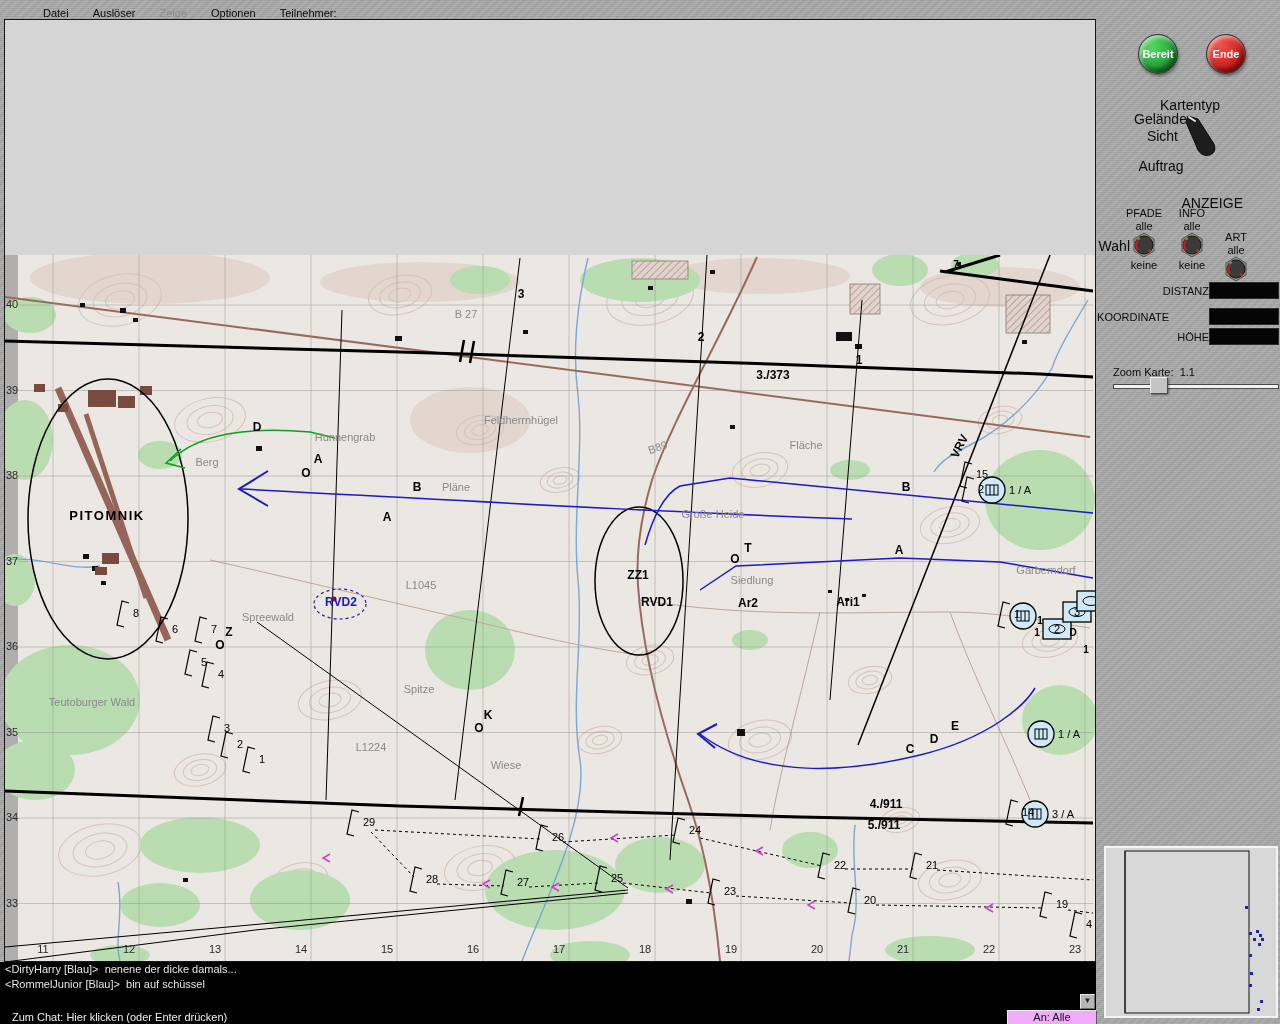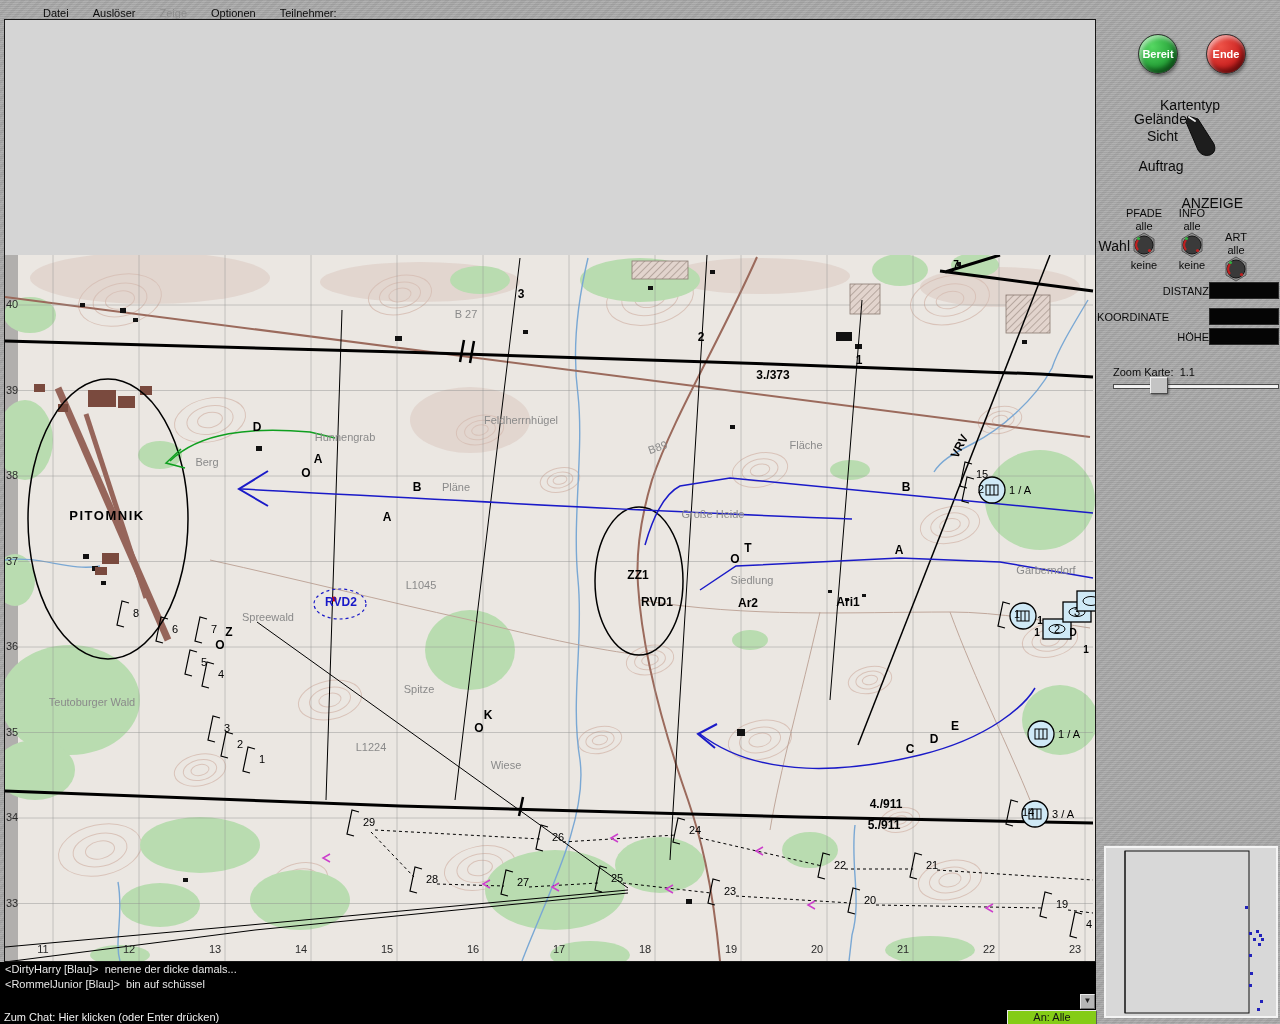--- a/index.html
+++ b/index.html
@@ -21,22 +21,22 @@
   text.tac{fill:#000;font-size:12px;font-weight:bold}
   text.tacsm{fill:#000;font-size:10px;font-weight:bold}
   text.blue{fill:#1818c8;font-size:12px;font-weight:bold}
   text.big{fill:#000;font-size:13px;font-weight:bold;letter-spacing:1.5px}
   text.grid{fill:#2a2a2a;font-size:11px}
   text.pos{fill:#000;font-size:11px}
   text.ulab{fill:#000;font-size:11px}
   #chat{position:absolute;left:0;top:962px;width:1096px;height:48px;background:#000}
   .chat-line{color:#e6e6e6;font-size:11px;line-height:15px;padding-left:5px;white-space:pre}
   #chat-scroll{position:absolute;right:1px;bottom:1px;width:13px;height:13px;background:#b6b6b6;border:1px solid #6e6e6e;border-top-color:#e9e9e9;border-left-color:#e9e9e9;font-size:8px;color:#222;text-align:center;line-height:12px}
-  #statusbar{position:absolute;left:0;top:1010px;width:1007px;height:14px;background:#000;color:#f0f0f0;font-size:11px;line-height:14px;padding-left:4px;box-sizing:border-box}
-  #an-alle{position:absolute;left:1007px;top:1010px;width:90px;height:14px;background:#84cc16;border-top:1px solid #eaeaea;border-left:1px solid #eaeaea;border-right:1px solid #5c5c5c;box-sizing:border-box;font-size:11px;color:#111;text-align:center;line-height:12px}
+  #statusbar{position:absolute;left:0;top:1010px;width:1007px;height:14px;background:#000;color:#f0f0f0;font-size:11px;line-height:14px;padding-left:12px;box-sizing:border-box}
+  #an-alle{position:absolute;left:1007px;top:1010px;width:90px;height:14px;background:#f0abfc;border-top:1px solid #eaeaea;border-left:1px solid #eaeaea;border-right:1px solid #5c5c5c;box-sizing:border-box;font-size:11px;color:#111;text-align:center;line-height:12px}
   #panel{position:absolute;left:1096px;top:0;width:184px;height:1024px}
   .pbtn{position:absolute;width:38px;height:38px;border-radius:50%;color:#fff;font-size:11px;font-weight:bold;text-align:center;line-height:38px;border:1px solid #333;box-shadow:inset 2px 3px 4px rgba(255,255,255,.55), inset -3px -4px 5px rgba(0,0,0,.45), 1px 2px 3px rgba(0,0,0,.4)}
   #btn-bereit{left:42px;top:34px;background:radial-gradient(circle at 35% 30%, #55d862, #1d9730 70%, #147022)}
   #btn-ende{left:110px;top:34px;background:radial-gradient(circle at 35% 30%, #ef5348, #c51a1a 70%, #8f0f0f)}
   .plabel{position:absolute;font-size:14px;color:#0b0b0b;white-space:nowrap}
   .knob-col{position:absolute;width:48px;text-align:center;font-size:11px;color:#0b0b0b}
   .knob-col .kname,.knob-col .ktop,.knob-col .kbot{line-height:13px}
   .readout{position:absolute;font-size:11px;color:#0b0b0b}
   .readout .rlabel{position:absolute;right:71px;top:1px;white-space:nowrap}
   .readout .rfield{position:absolute;left:113px;top:-2px;width:68px;height:15px;background:#050505;border:1px solid #2a2a2a}

